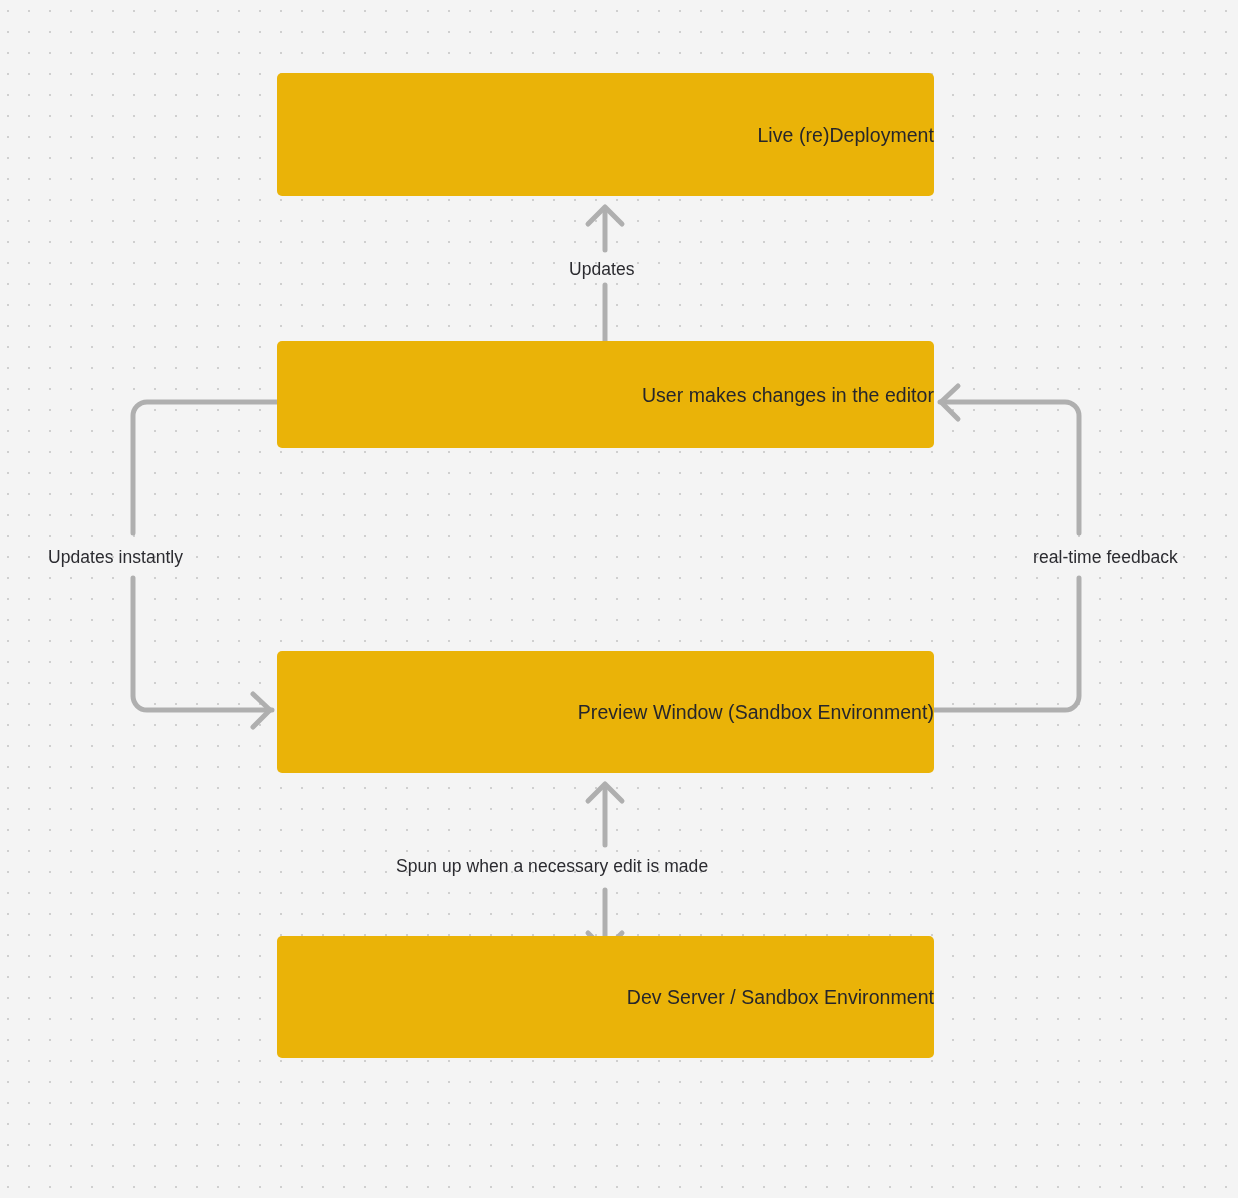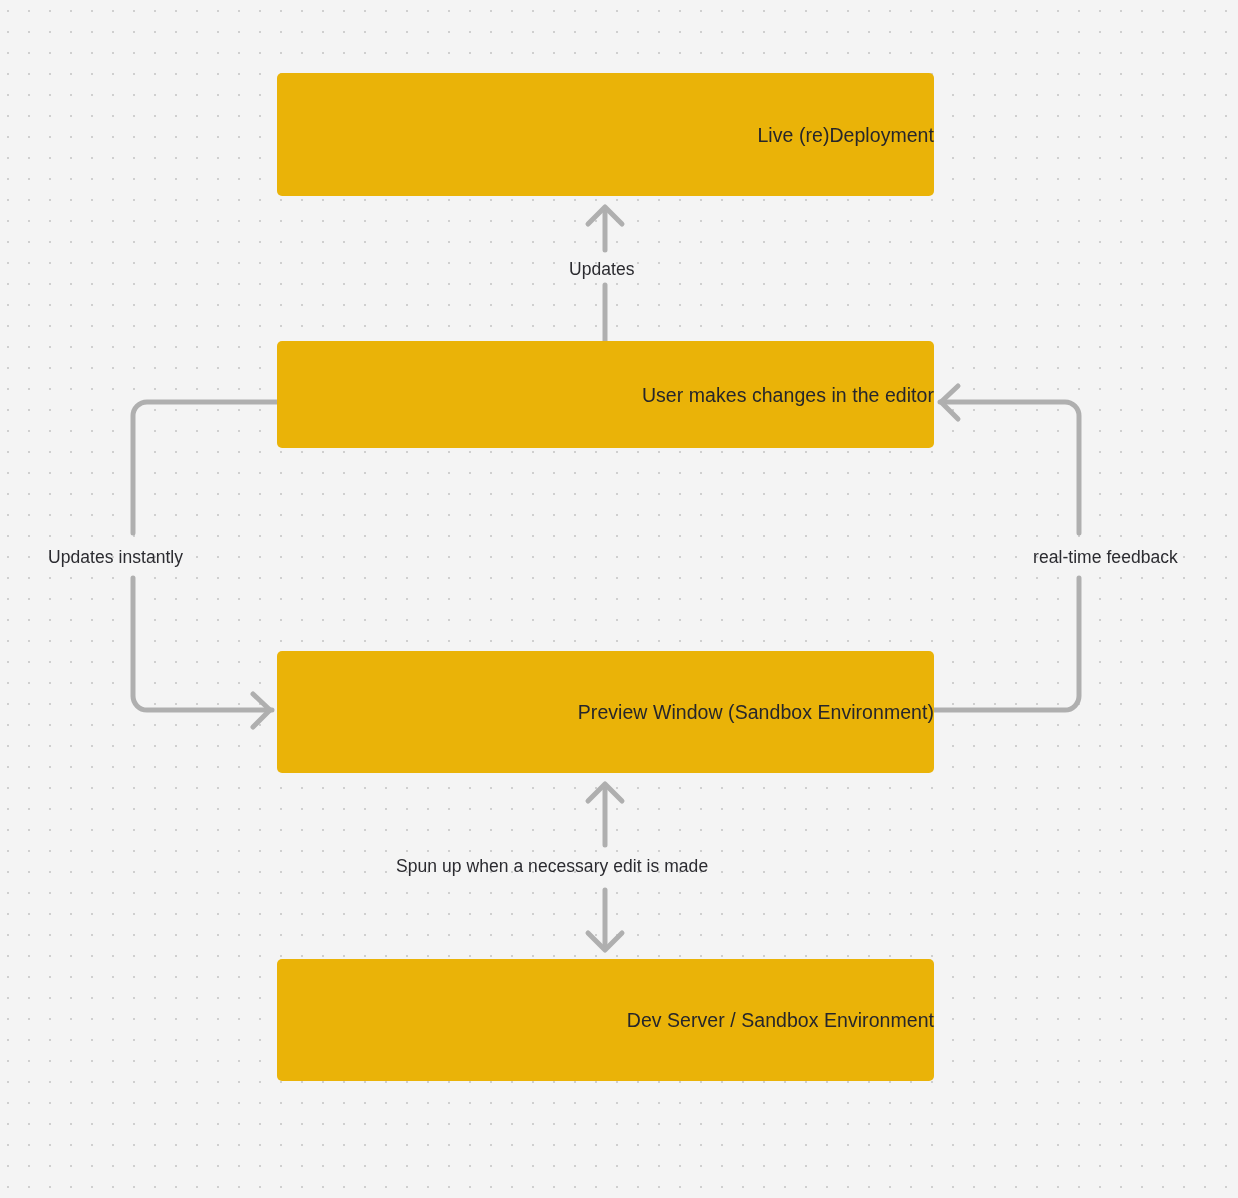--- a/index.html
+++ b/index.html
@@ -49,21 +49,21 @@
     line-height: 24px;
     color: #26262B;
     letter-spacing: 0.05px;
     text-align: center;
     white-space: nowrap;
   }
 
   #node-live      { left: 277px; top: 73px;  width: 657px; height: 123px; }
   #node-user      { left: 277px; top: 341px; width: 657px; height: 107px; }
   #node-preview   { left: 277px; top: 651px; width: 657px; height: 122px; }
-  #node-devserver { left: 277px; top: 959px; width: 657px; height: 122px; }
+  #node-devserver { left: 277px; top: 936px; width: 657px; height: 122px; }
 
   .edge-label {
     position: absolute;
     font-size: 17.5px;
     line-height: 22px;
     color: #2B2B30;
     letter-spacing: 0.05px;
     white-space: nowrap;
     background: transparent;
   }

